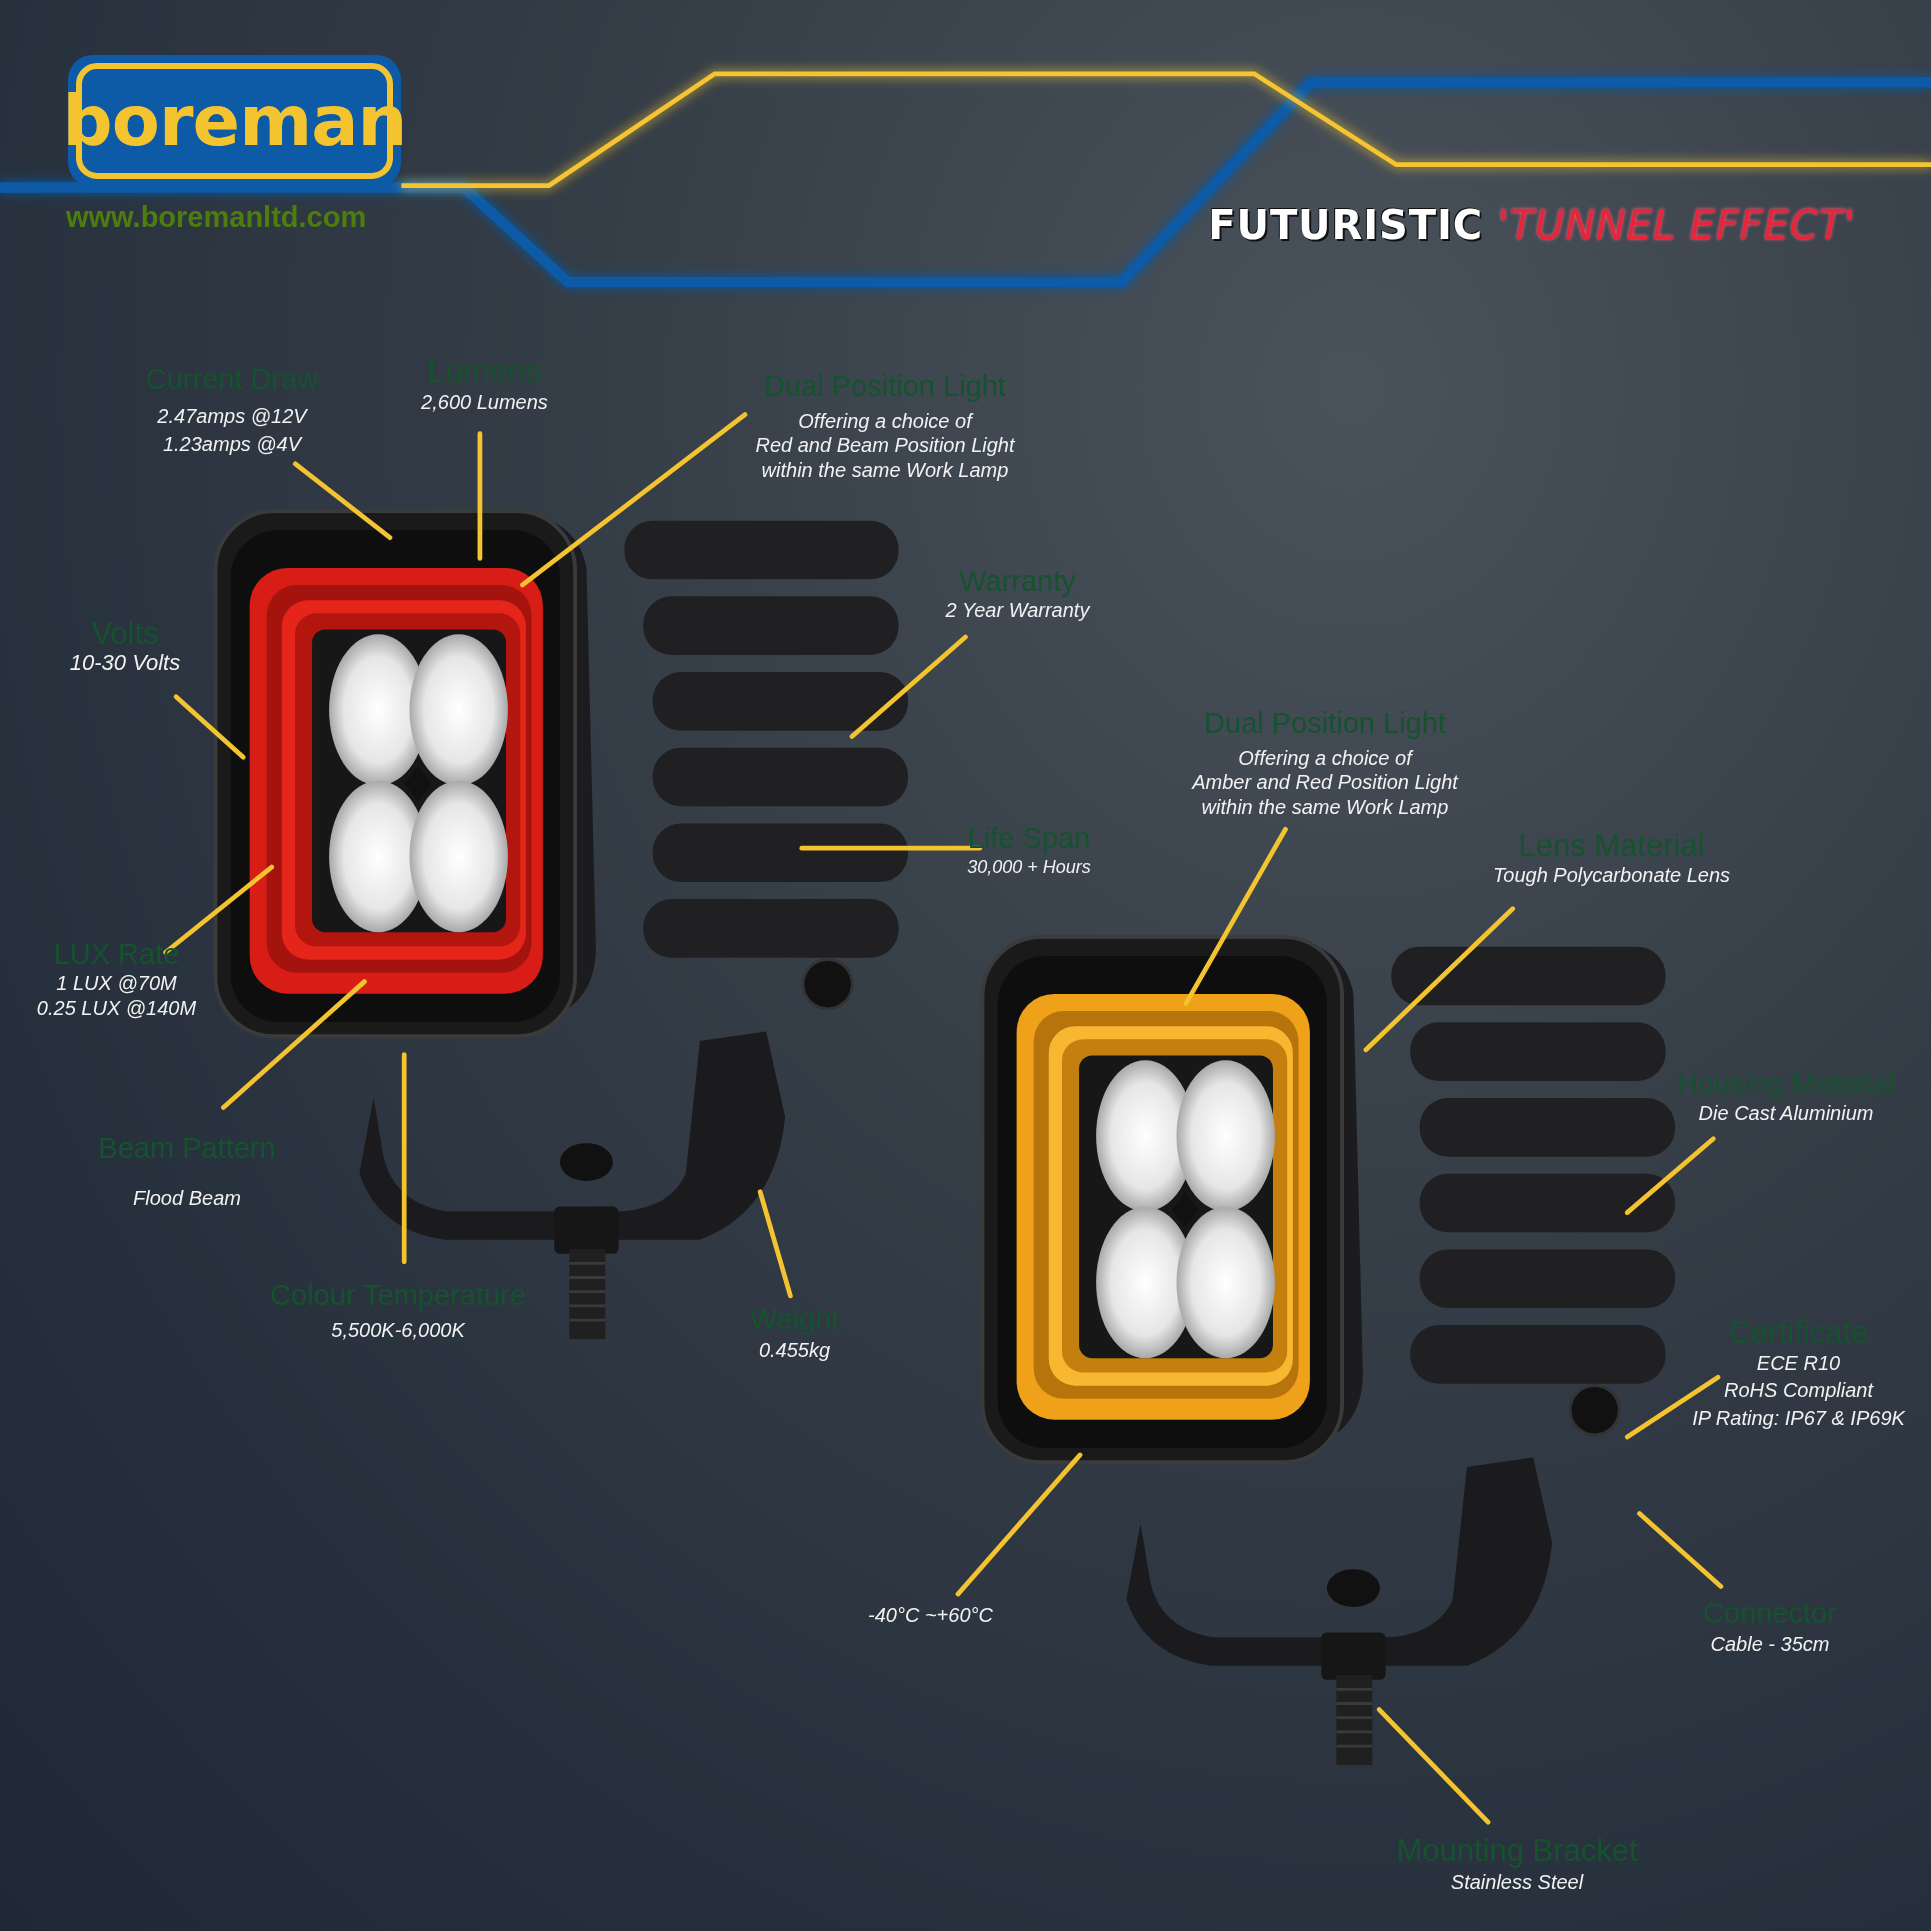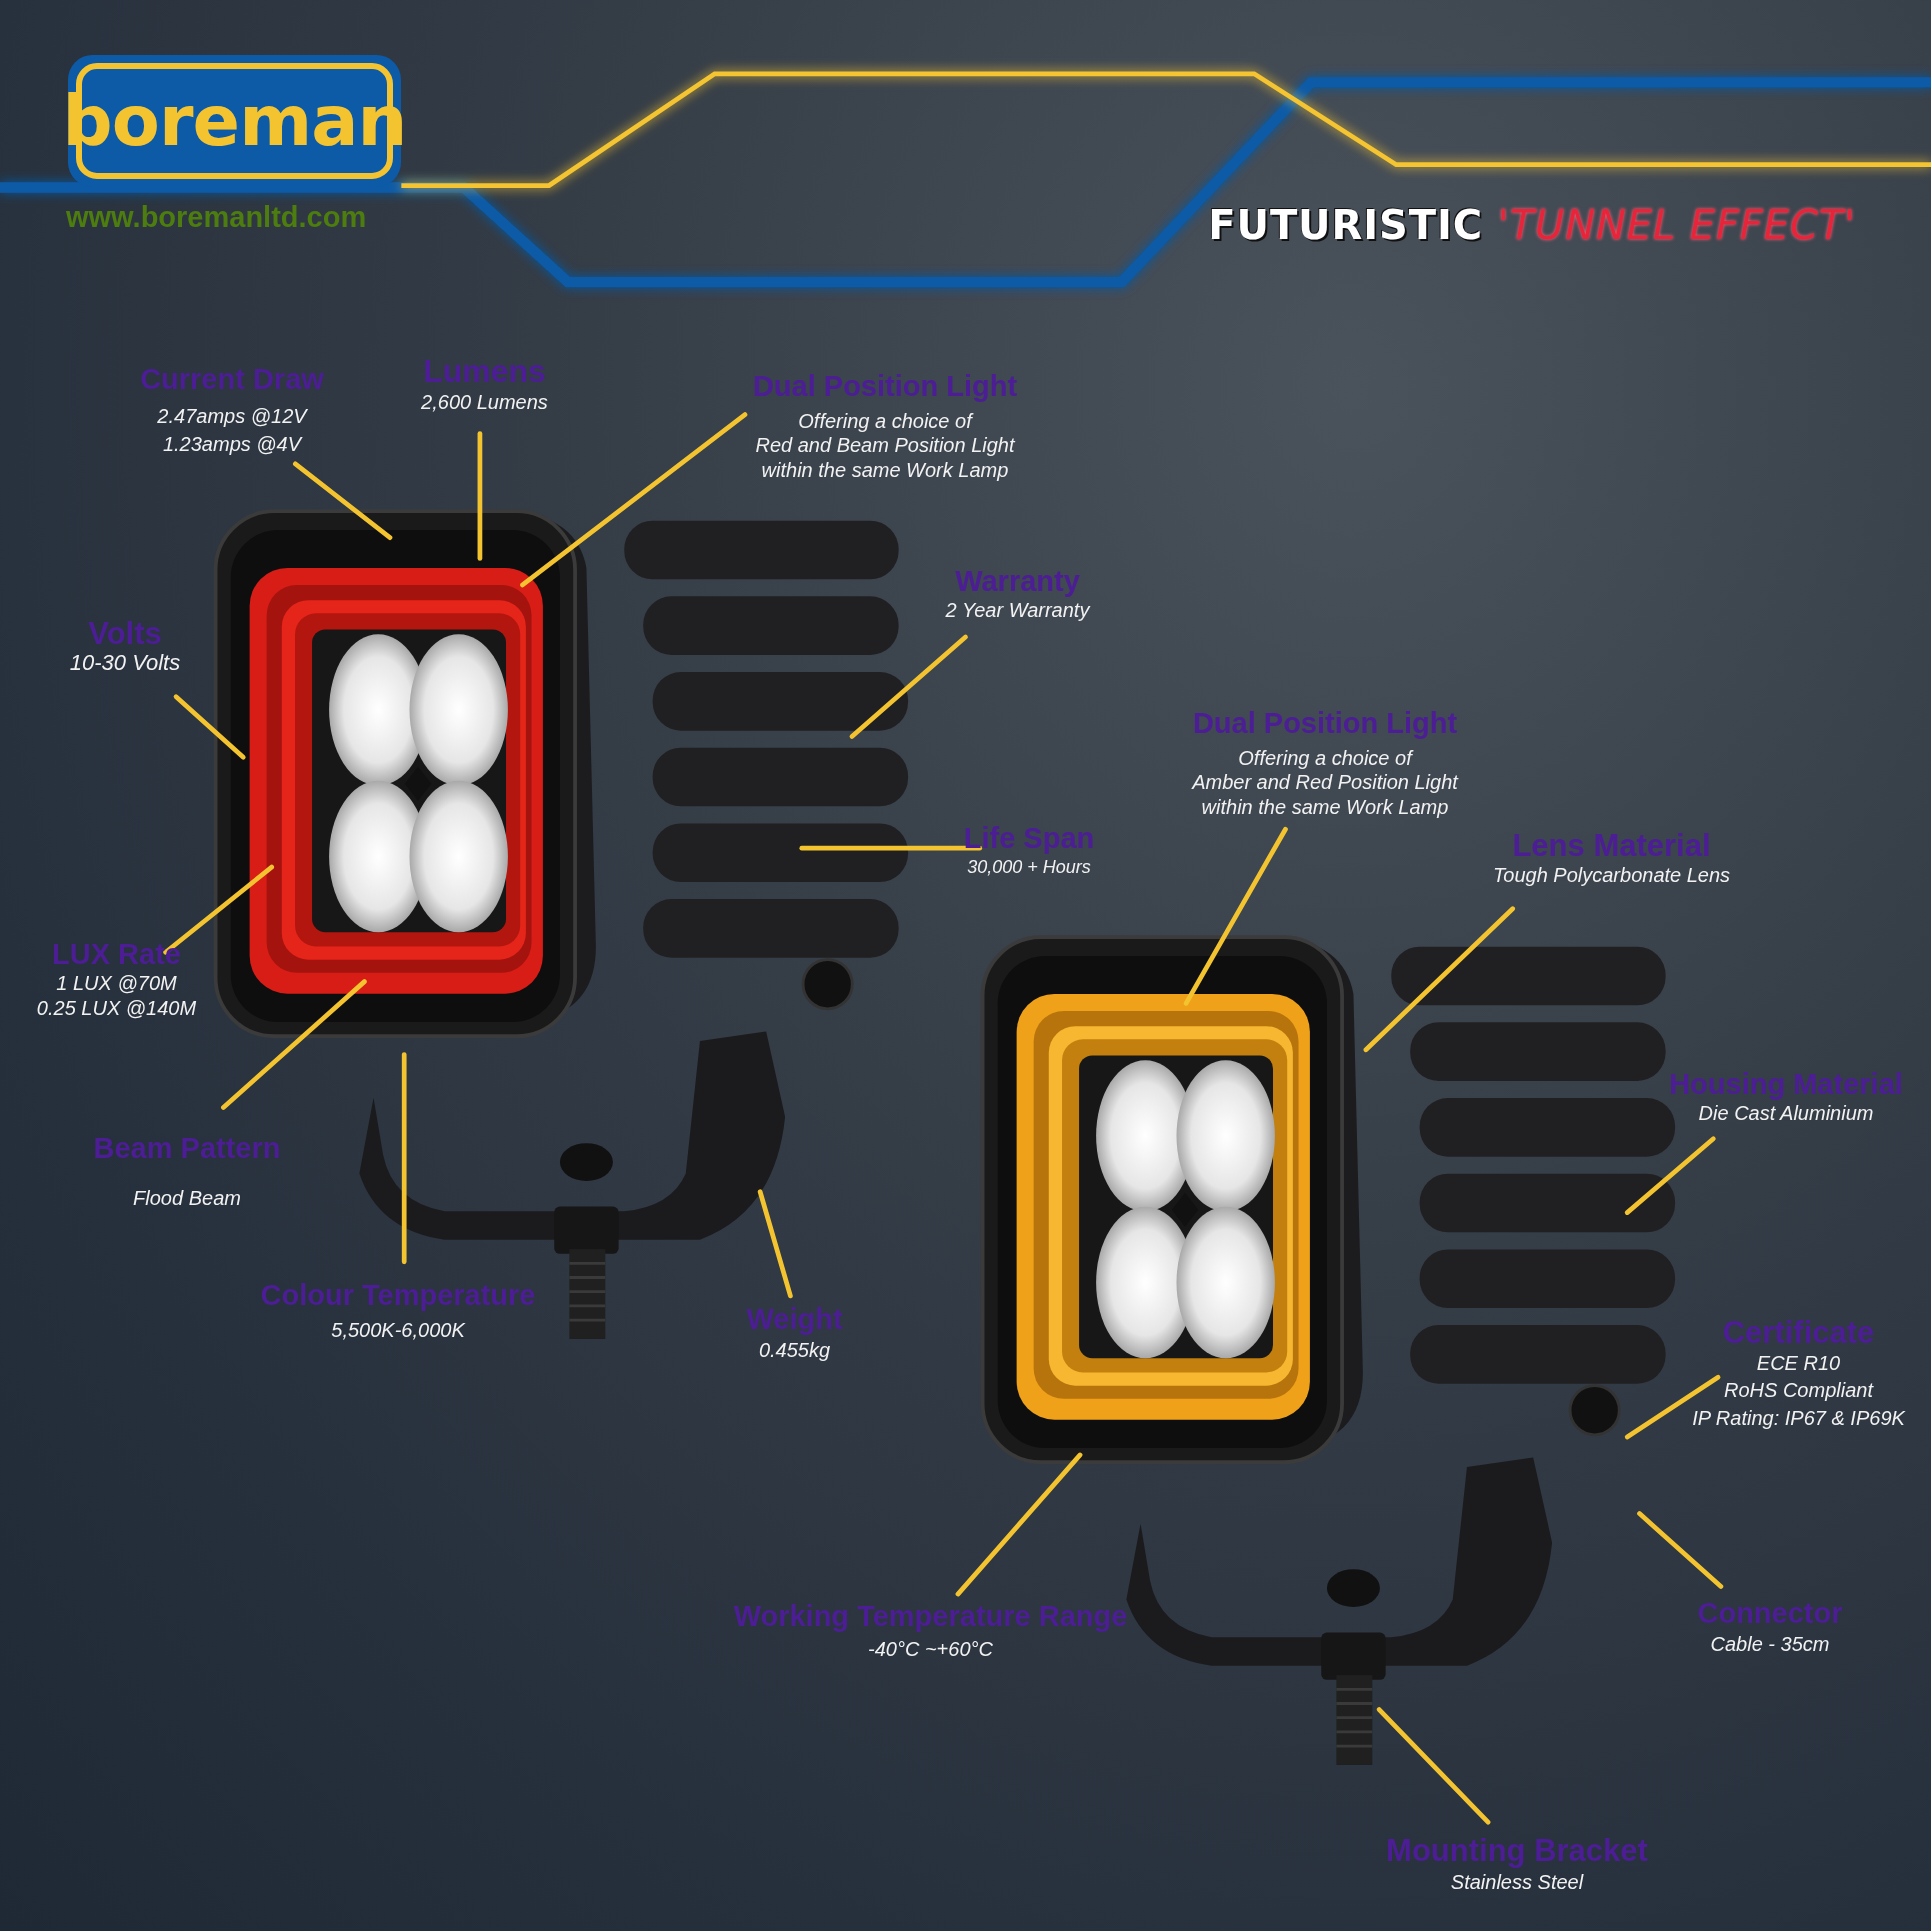--- a/index.html
+++ b/index.html
@@ -27,21 +27,21 @@
     font-family:"Liberation Sans", sans-serif;
   }
   .title {
     position:absolute; right:76px; top:201px; text-align:right;
     font-family:"DejaVu Sans", sans-serif; font-weight:bold; font-size:40px; line-height:49px;
     color:#fff; letter-spacing:0.9px;
     text-shadow: 1.9px 1.9px 0 #111, -0.9px -0.9px 0 #111;
   }
   .title .accent { color:#e8243a; font-style:italic; font-weight:normal; text-shadow:0 0 3.8px #ff6677; }
   .callout { position:absolute; text-align:center; }
-  .callout .h { font-weight:bold; font-size:29px; line-height:34px; color:#4c1d95; white-space:nowrap; }
+  .callout .h { font-weight:normal; font-size:29px; line-height:34px; color:#14532d; white-space:nowrap; }
   .callout .s { font-style:italic; font-size:20px; line-height:24.6px; color:#f2f2f2; white-space:nowrap; }
   .lamp { position:absolute; }
 </style>
 </head>
 <body>
 
 <svg class="bg-svg" viewBox="0 0 2041 2041">
   <defs>
     <filter id="glow" x="-20%" y="-20%" width="140%" height="140%">
       <feGaussianBlur stdDeviation="6" result="b"></feGaussianBlur>
@@ -247,21 +247,20 @@
 </div>
 
 <div class="callout" style="left:1685px;top:1316px;width:227px;">
   <div class="h" style="font-size:31px;">Certificate</div>
   <div class="s" style="line-height:27.4px;">ECE R10</div>
   <div class="s" style="line-height:27.4px;">RoHS Compliant</div>
   <div class="s" style="line-height:27.4px;">IP Rating: IP67 &amp; IP69K</div>
 </div>
 
 <div class="callout" style="left:708px;top:1599px;width:445px;">
-  <div class="h">Working Temperature Range</div>
   <div class="s" style="margin-top:3.8px;">-40°C ~+60°C</div>
 </div>
 
 <div class="callout" style="left:1680px;top:1596px;width:180px;">
   <div class="h">Connector</div>
   <div class="s" style="margin-top:1.9px;">Cable - 35cm</div>
 </div>
 
 <div class="callout" style="left:1363px;top:1834px;width:308px;">
   <div class="h" style="font-size:31px;">Mounting Bracket</div>

